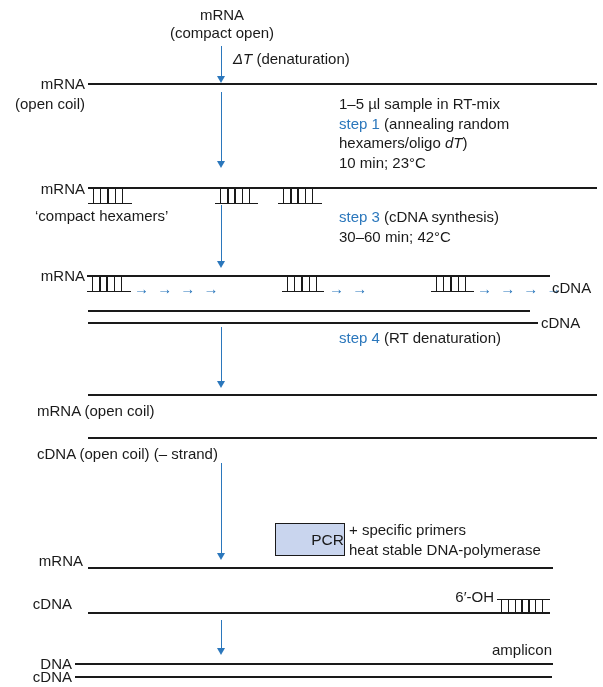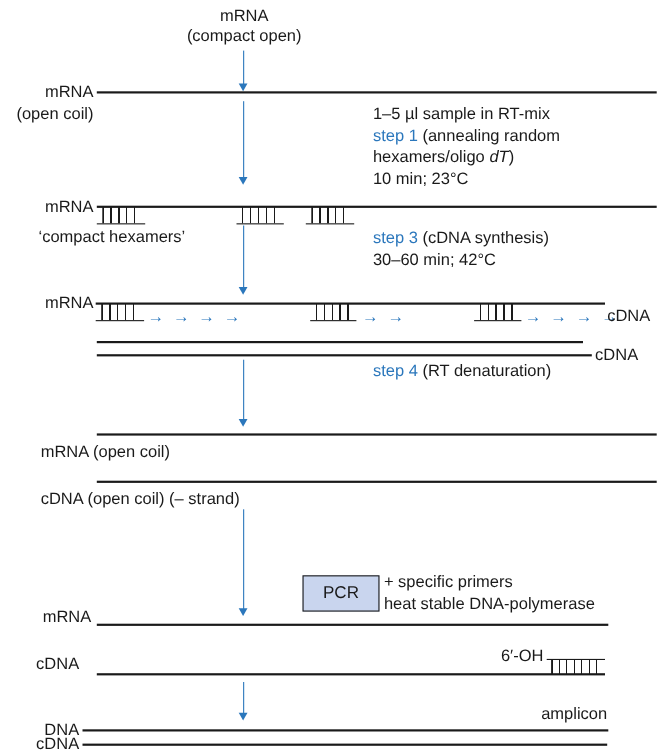--- a/index.html
+++ b/index.html
@@ -30,34 +30,35 @@
   .comb{position:absolute;height:15px;border-bottom:1.6px solid #1a1a1a;}
   .comb .ticks{position:absolute;left:5px;right:4px;top:0;bottom:0;
     background:repeating-linear-gradient(to right,#1a1a1a 0 1.3px,transparent 1.3px 7.2px);}
   
   .comb-up{position:absolute;height:13px;border-top:1.6px solid #1a1a1a;}
   .comb-up .ticks{position:absolute;left:4px;right:4px;top:0;bottom:0;
     background:repeating-linear-gradient(to right,#1a1a1a 0 1.3px,transparent 1.3px 6.8px);}
   .harrows{position:absolute;color:#2b77bc;font-size:15px;letter-spacing:2px;line-height:15px;}
   .pcr-box{position:absolute;left:275px;top:523px;width:70px;height:33px;
     background:#c9d5ee;border:1.5px solid #1a1a1a;box-sizing:border-box;
-    display:flex;align-items:center;justify-content:center;font-size:15.5px;}
+    display:flex;align-items:center;justify-content:flex-end;font-size:15.5px;}
 </style>
 </head>
 <body>
 
 <div id="stage">
 
   <div class="lbl calign" style="left:157px;top:6px;width:130px">mRNA</div>
   <div class="lbl calign" style="left:157px;top:24px;width:130px">(compact open)</div>
 
   <div class="varrow" style="left:217px;top:46px;height:37px">
     <div class="shaft"></div>
     <div class="head"></div>
   </div>
+  <div class="lbl" style="left:233px;top:50px"><span class="it">ΔT</span><span> (denaturation)</span></div>
 
   <div class="hline" style="top:83px;left:88px;width:509px"></div>
   <div class="lbl ralign" style="left:0;top:75px;width:85px">mRNA</div>
   <div class="lbl ralign" style="left:0;top:95px;width:85px">(open coil)</div>
 
   <div class="lbl blk" style="left:339px;top:94px">
     <div>1–5 µl sample in RT-mix</div>
     <div><span class="blue">step 1</span><span> (annealing random</span></div>
     <div><span>hexamers/oligo </span><span class="it">dT</span><span>)</span></div>
     <div>10 min; 23°C</div>

